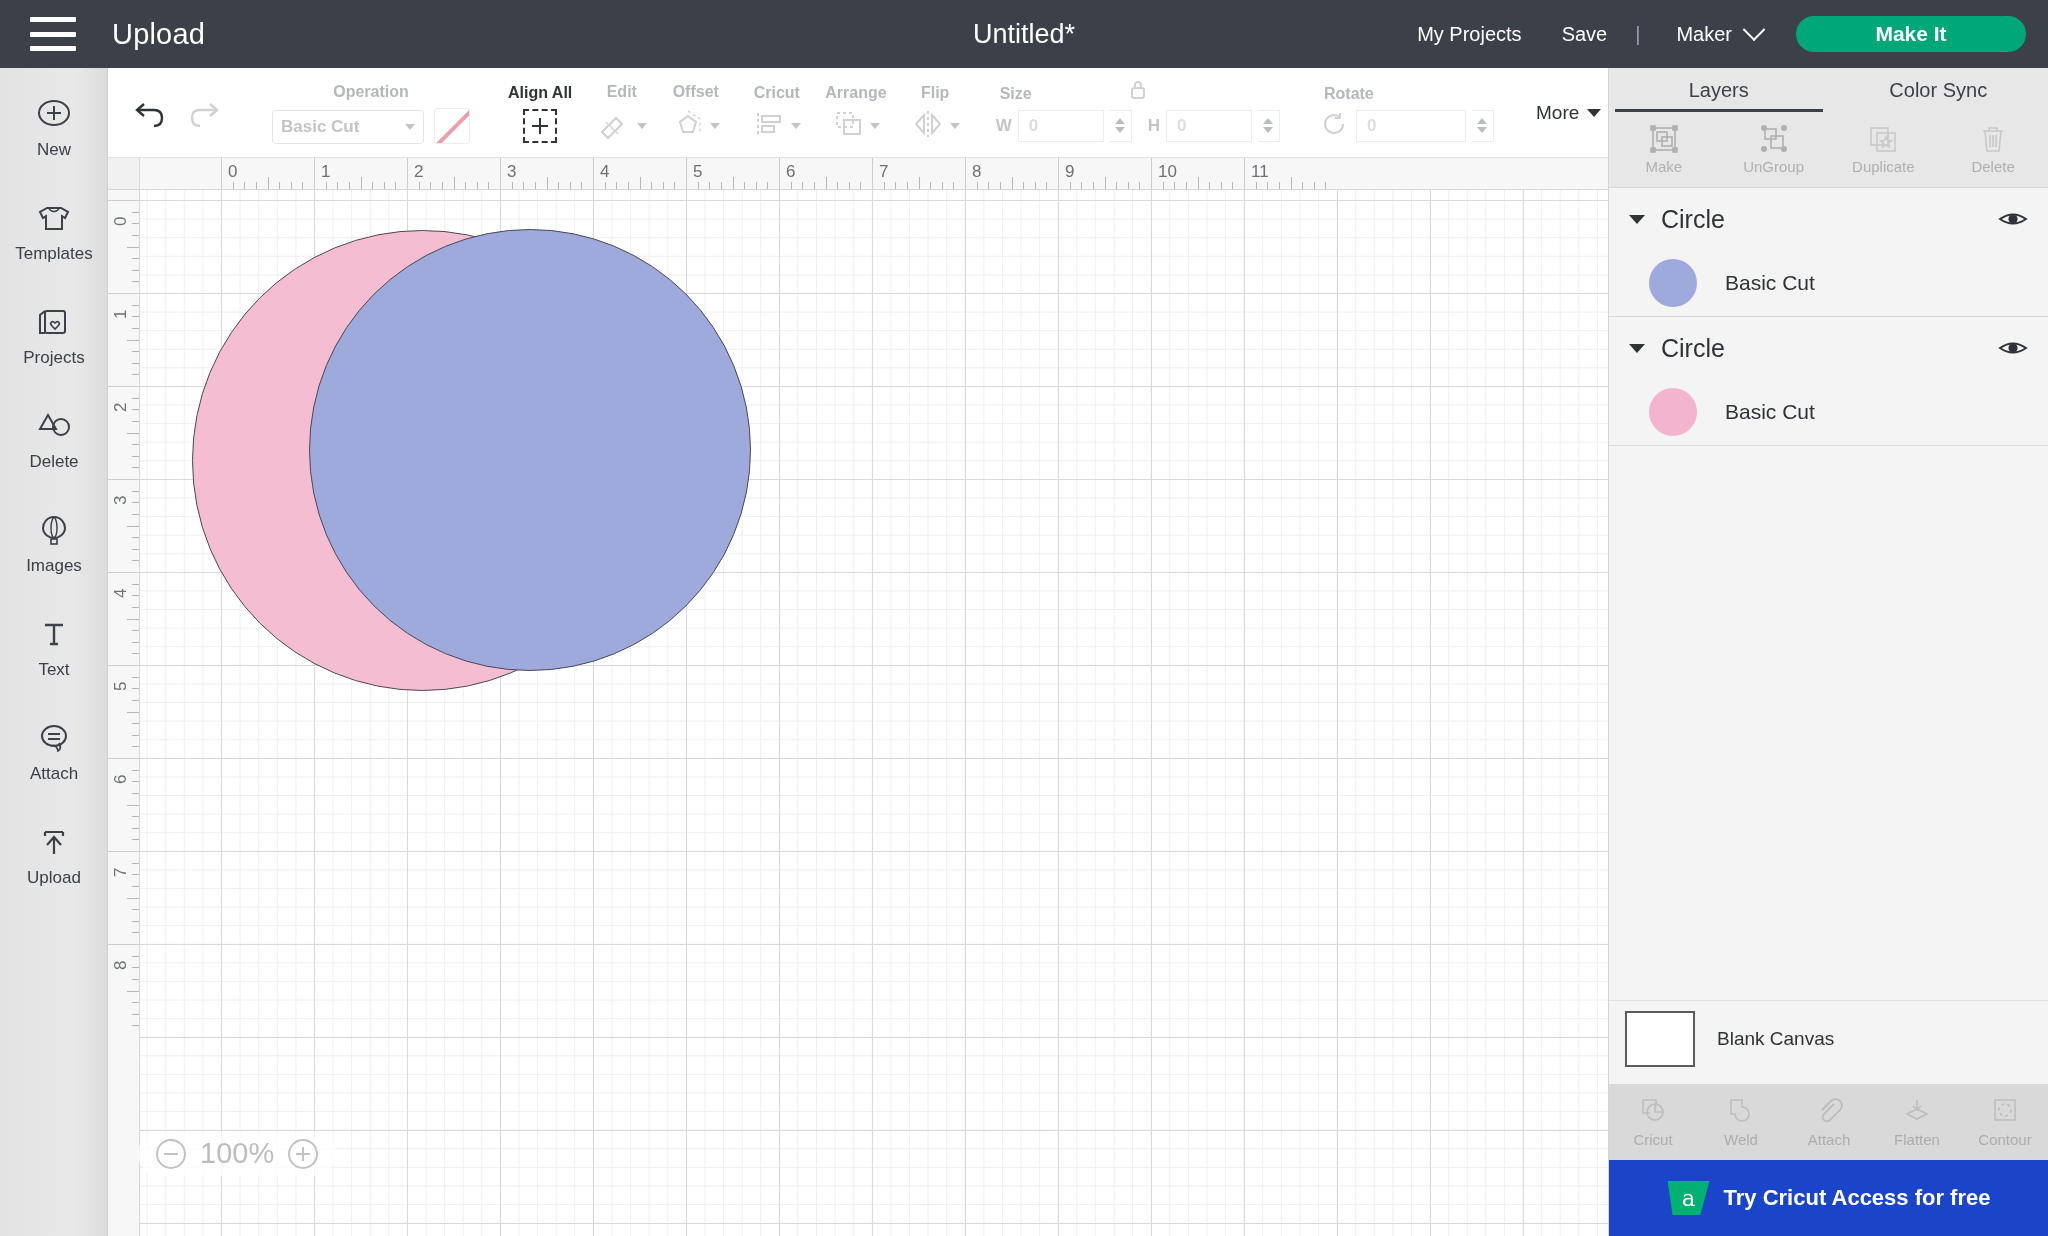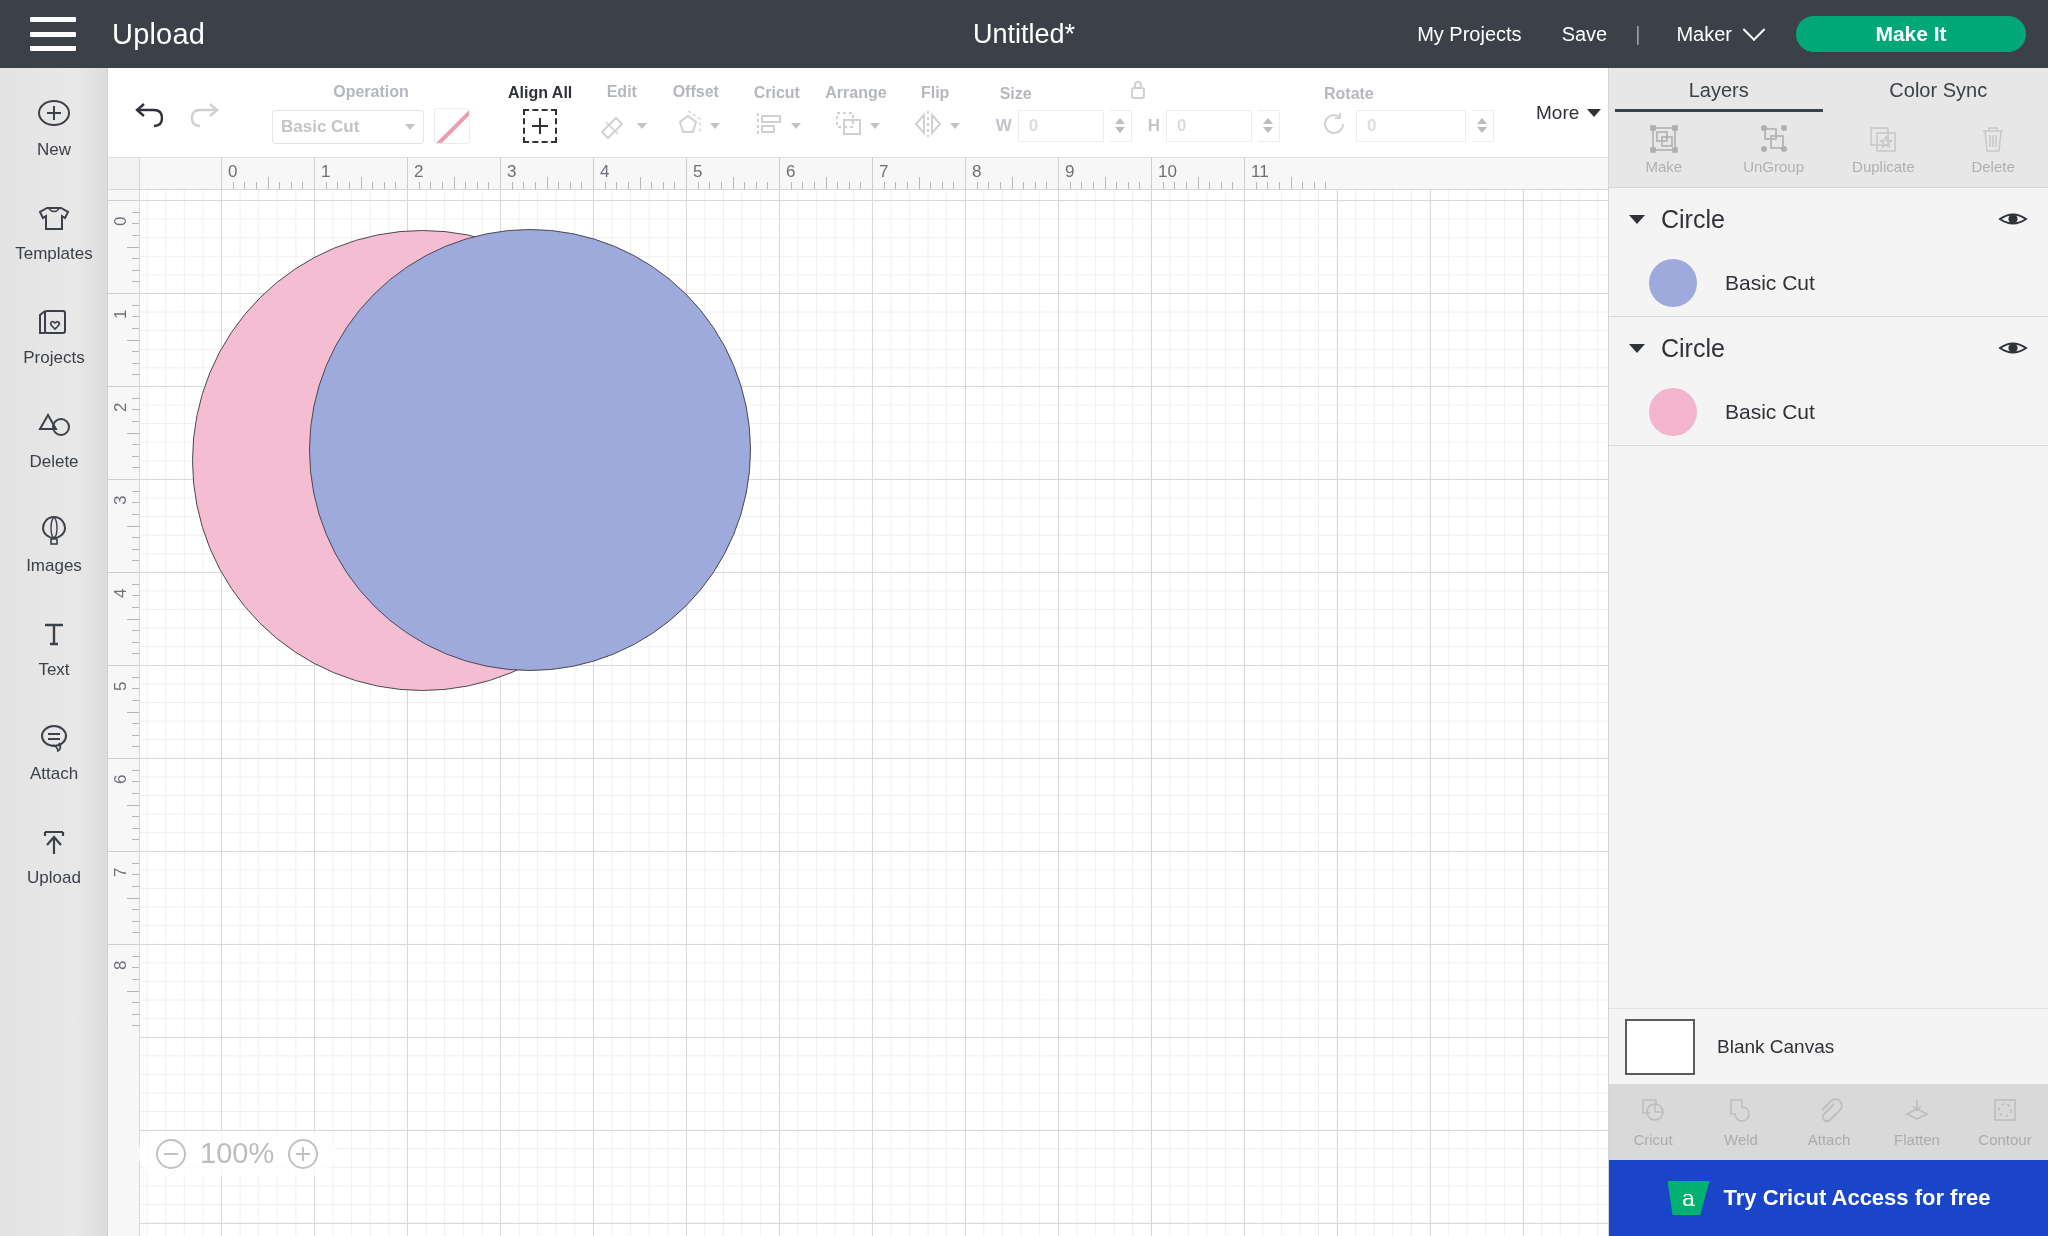--- a/index.html
+++ b/index.html
@@ -180,21 +180,21 @@
   .layer-head { display: flex; align-items: center; height: 62px; padding: 0 20px; }
   .lg-caret { width: 0; height: 0; border-left: 8px solid transparent; border-right: 8px solid transparent;
     border-top: 9px solid #2f3237; margin-right: 16px; cursor: pointer; }
   .lg-name { font-size: 25px; color: #2f3237; }
   .eye { margin-left: auto; cursor: pointer; display: flex; }
   .layer-child { display: flex; align-items: center; height: 66px; padding: 0 20px 0 40px; cursor: pointer; }
   .lc-swatch { width: 48px; height: 48px; border-radius: 50%; margin-right: 28px; }
   .lc-name { font-size: 21px; color: #2f3237; }
 
   .canvas-row {
-    position: absolute; left: 0; bottom: 152px; width: 440px; height: 76px;
+    position: absolute; left: 0; bottom: 160px; width: 440px; height: 76px;
     background: #f4f4f4; display: flex; align-items: center; padding: 0 16px; border-top: 1px solid #e0e0e0;
   }
   .canvas-thumb { width: 70px; height: 56px; background: #fff; border: 2px solid #5b5b5b; }
   .canvas-lab { font-size: 19px; color: #2f3237; margin-left: 22px; }
 
   .bottom-tools {
     position: absolute; left: 0; bottom: 76px; width: 440px; height: 76px;
     background: #d9d9d9; display: flex;
   }
   .bt { flex: 1; display: flex; flex-direction: column; align-items: center; justify-content: center; gap: 3px; cursor: pointer; }

